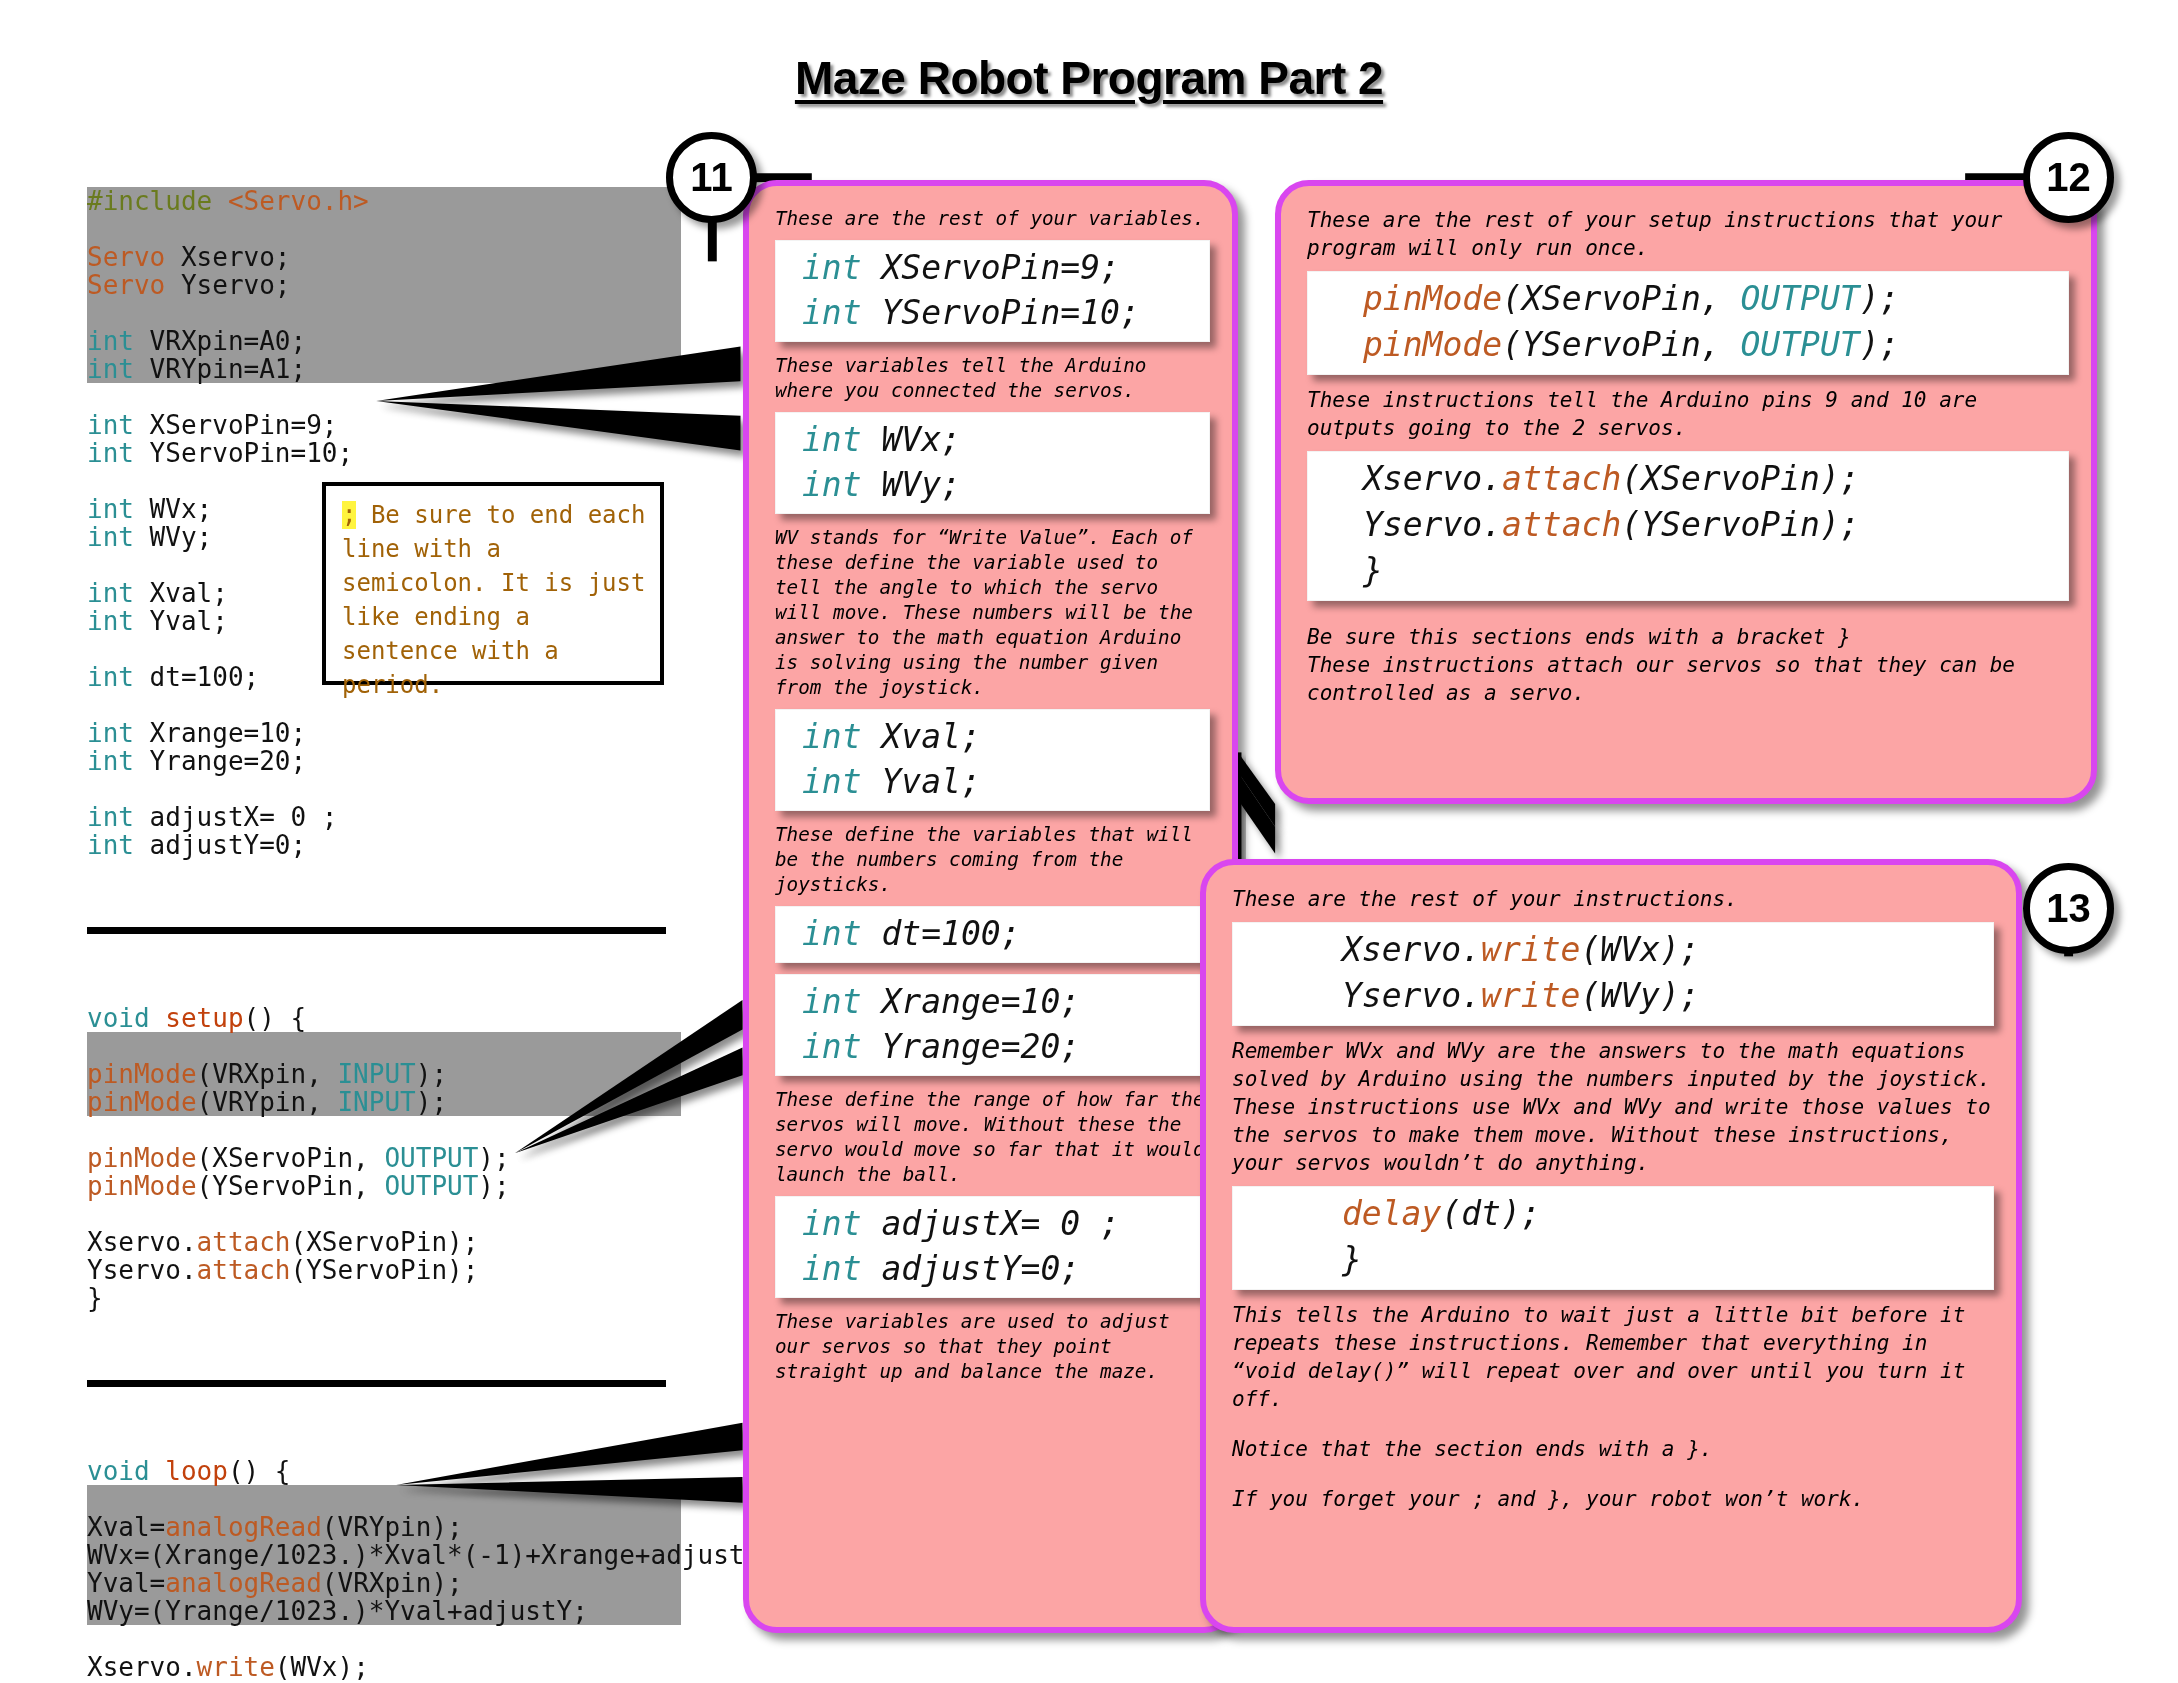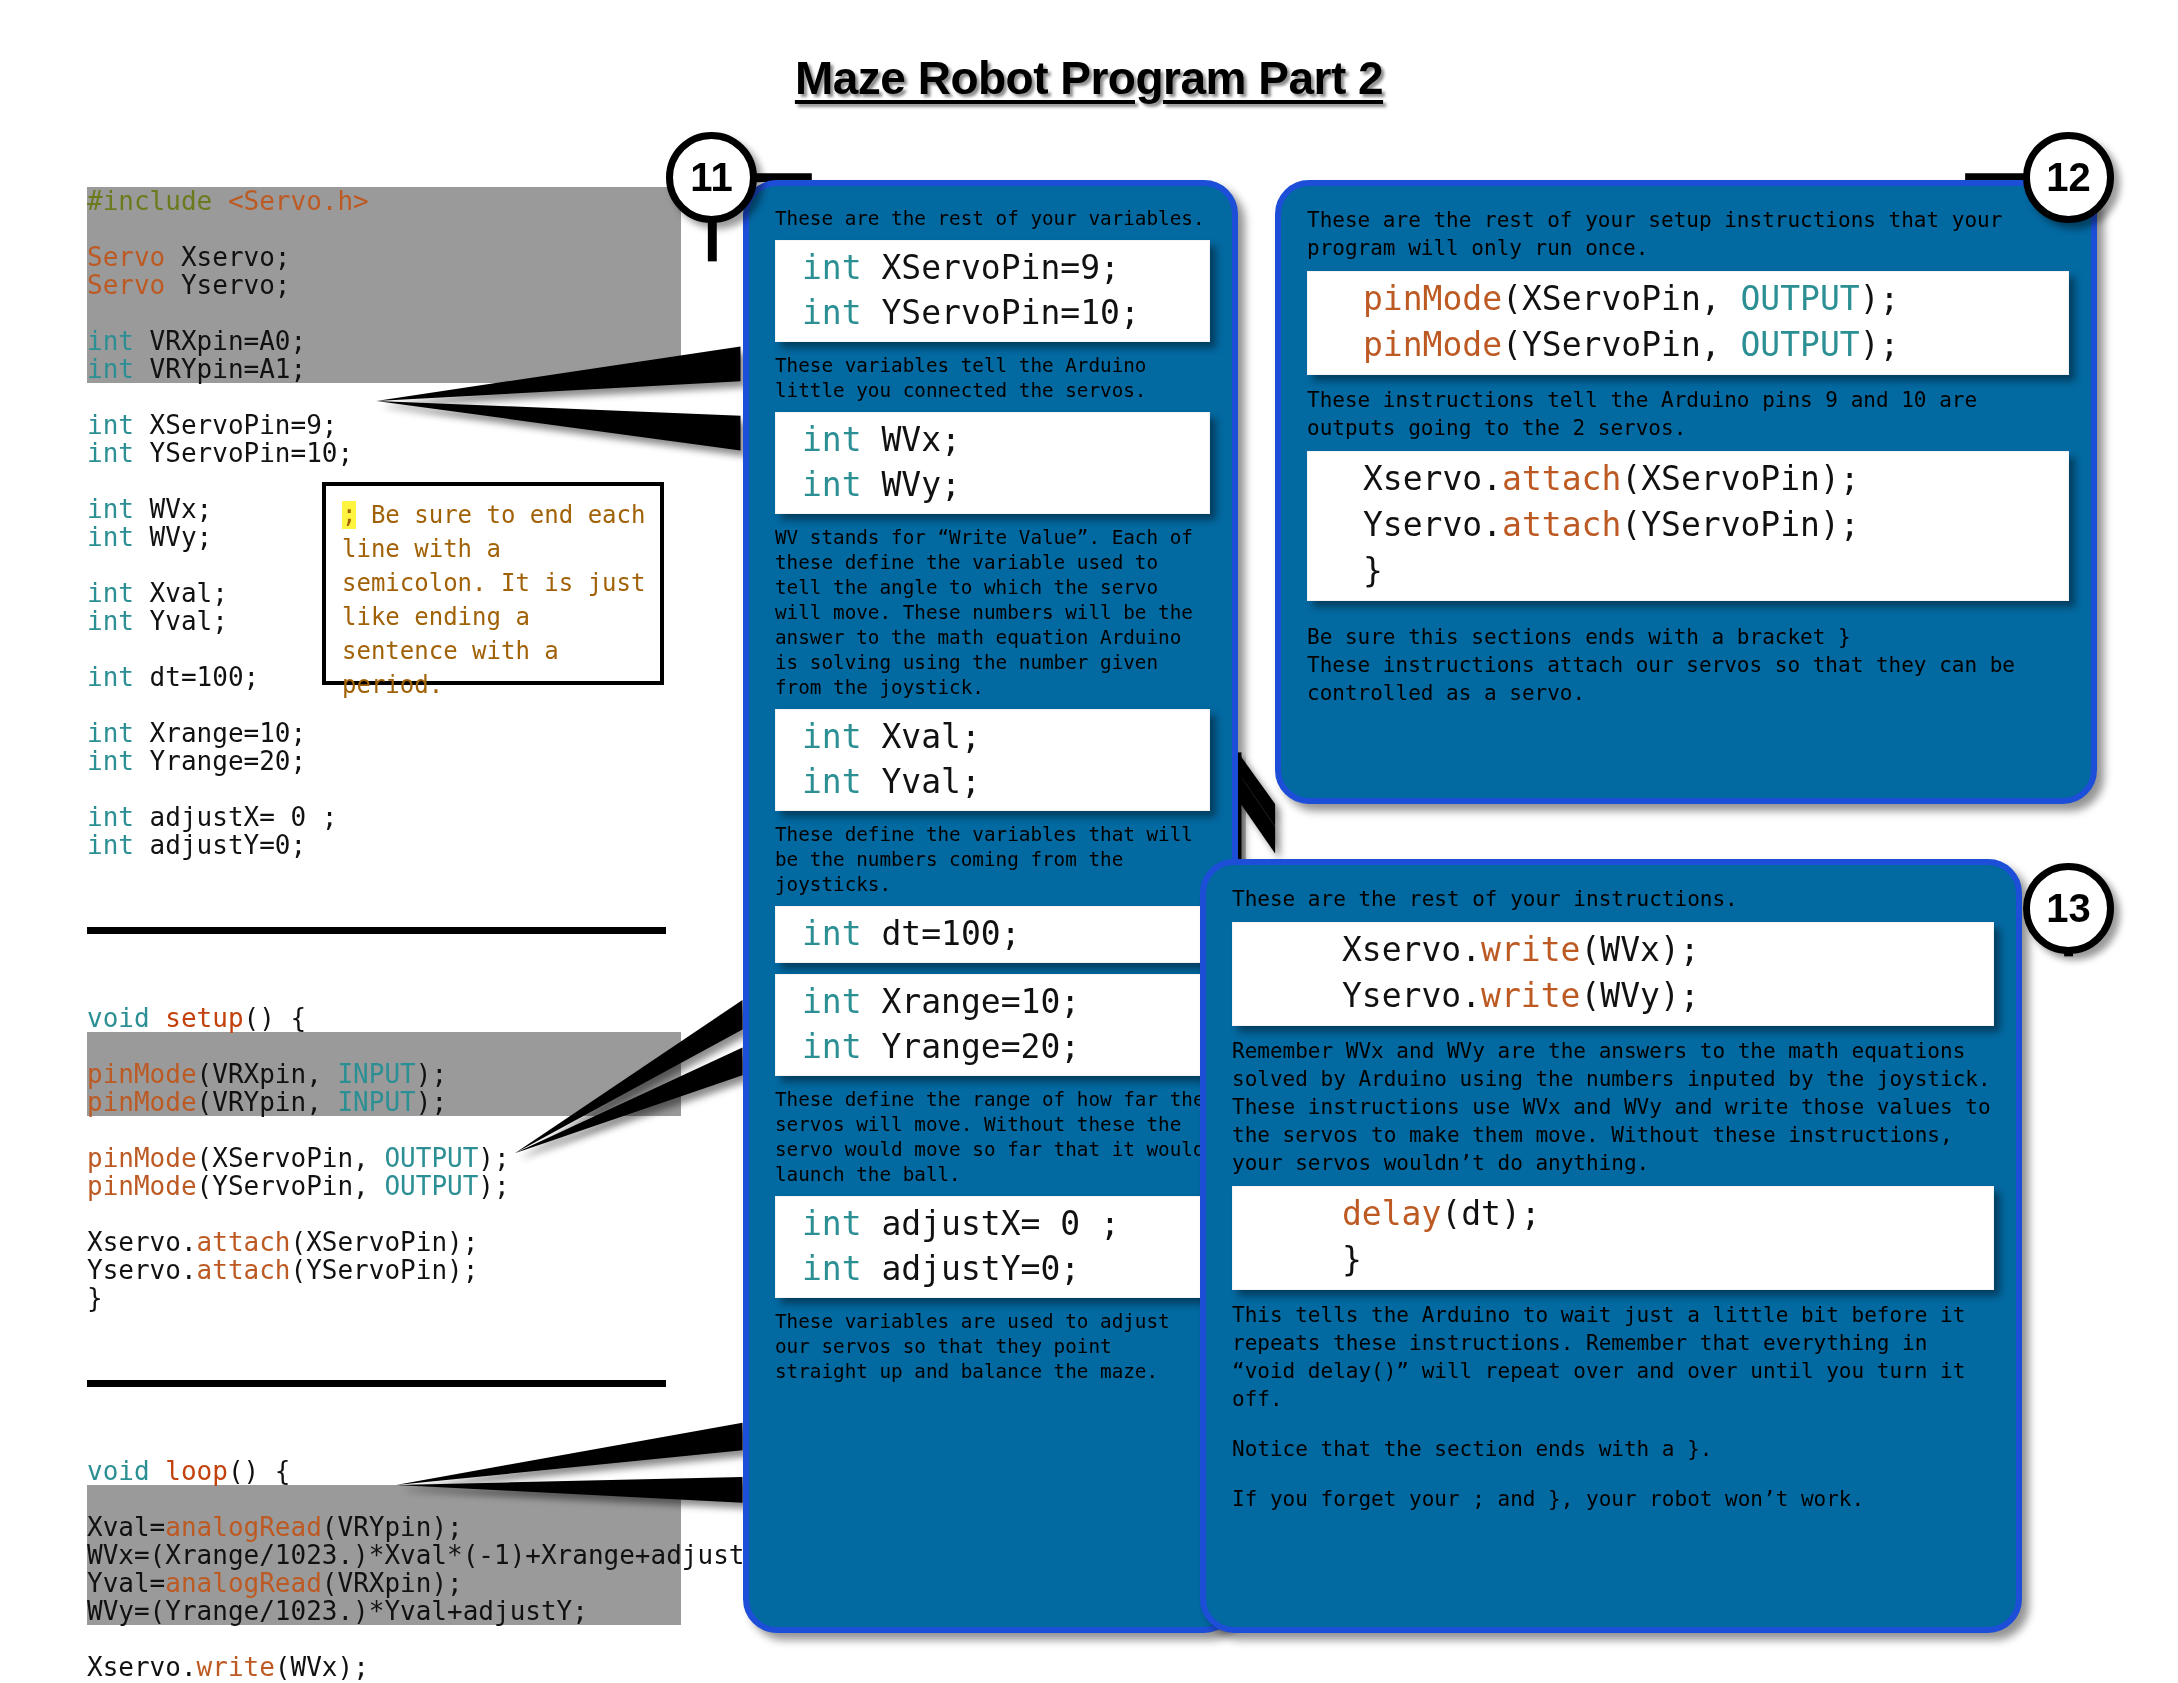--- a/index.html
+++ b/index.html
@@ -65,25 +65,26 @@
     z-index: 40;
   }
   .semi-hl { background:#fff43f; }
 
   
   .connector { position:absolute; z-index: 5; }
 
   
   .bubble {
     position: absolute;
-    background: #0369a1;
-    border: 6px solid #1d4ed8;
+    background: #fca5a5;
+    border: 6px solid #d946ef;
     border-radius: 34px;
     box-shadow: 7px 7px 8px rgba(0,0,0,.42);
     z-index: 20;
+    font-style: italic;
   }
   .bubble-inner { padding: 20px 22px 18px 26px; }
   .b-text {
     font-family: "DejaVu Sans Mono", monospace;
     color: #000;
     white-space: pre-wrap;
   }
 
   
   #bubble-11 { left: 743px; top: 180px; width: 495px; height: 1453px; }
@@ -182,21 +183,21 @@
 
 <div id="note-box">
   <span class="semi-hl">;</span><span> Be sure to end each line with a semicolon. It is just like ending a sentence with a period.</span>
 </div>
 
 <div class="bubble" id="bubble-11">
   <div class="bubble-inner">
     <div class="b-text">These are the rest of your variables.</div>
     <div class="snippet"><span class="k-type">int</span> <span class="k-plain">XServoPin=9;</span>
 <span class="k-type">int</span> <span class="k-plain">YServoPin=10;</span></div>
-    <div class="b-text">These variables tell the Arduino little you connected the servos.</div>
+    <div class="b-text">These variables tell the Arduino where you connected the servos.</div>
     <div class="snippet"><span class="k-type">int</span> WVx;
 <span class="k-type">int</span> WVy;</div>
     <div class="b-text">WV stands for “Write Value”. Each of these define the variable used to tell the angle to which the servo will move. These numbers will be the answer to the math equation Arduino is solving using the number given from the joystick.</div>
     <div class="snippet"><span class="k-type">int</span> Xval;
 <span class="k-type">int</span> Yval;</div>
     <div class="b-text">These define the variables that will be the numbers coming from the joysticks.</div>
     <div class="snippet"><span class="k-type">int</span> dt=100;</div>
     <div class="snippet"><span class="k-type">int</span> Xrange=10;
 <span class="k-type">int</span> Yrange=20;</div>
     <div class="b-text">These define the range of how far the servos will move. Without these the servo would move so far that it would launch the ball.</div>

